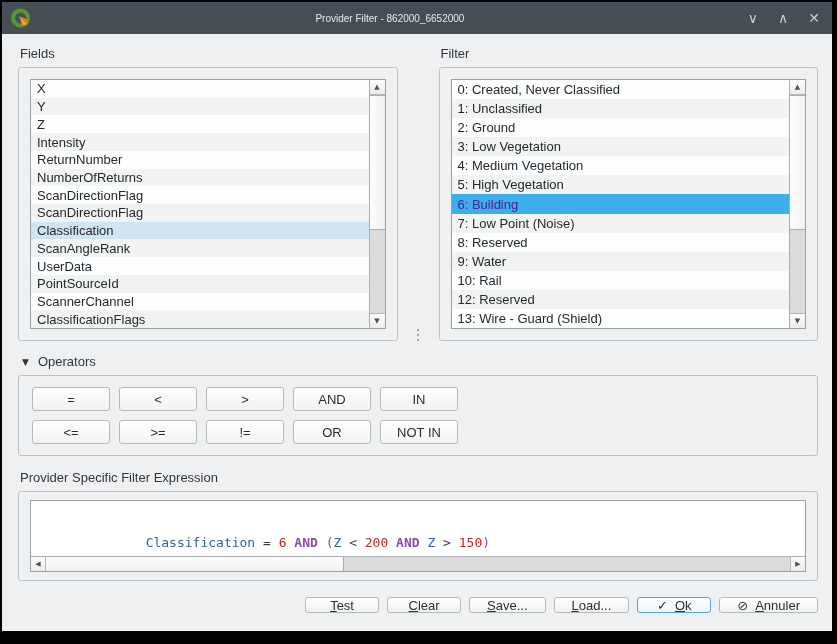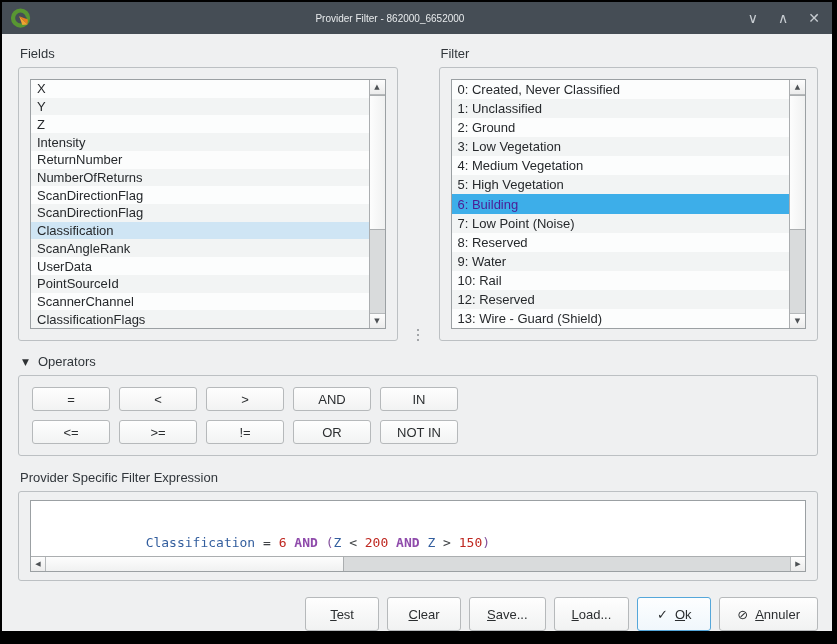--- a/index.html
+++ b/index.html
@@ -70,21 +70,21 @@
   .hs-arrow { width:15px; background:linear-gradient(#fdfdfd,#ececec); color:#4d5154;
               font-size:7px; display:flex; align-items:center; justify-content:center;
               font-family:"DejaVu Sans", sans-serif; }
   .hs-arrow.left { border-right:1px solid #b6b9bb; }
   .hs-arrow.right { border-left:1px solid #b6b9bb; }
   .hs-track { flex:1; position:relative; }
   .hs-thumb { position:absolute; left:0; top:0; bottom:0; width:40%;
               background:linear-gradient(#fdfdfd,#f0f1f1); border-right:1px solid #abaeb0; }
   
   .footer { display:flex; justify-content:flex-end; gap:8px; margin-top:16px; padding-right:0; }
-  .fbtn { height:34px; min-width:74px; padding:4px 17px; font-size:13px; color:#2b2e30;
+  .fbtn { height:16px; min-width:74px; padding:4px 17px; font-size:13px; color:#2b2e30;
           background:linear-gradient(#fefefe,#f1f2f2); border:1px solid #b6b9bb;
           border-radius:3px; display:flex; align-items:center; justify-content:center; gap:7px;
           font-family:"Liberation Sans", sans-serif; }
   .fbtn.primary { border-color:#55a7da; background:linear-gradient(#fdfeff,#f0f7fc); }
   .fbtn .btn-icon { font-family:"DejaVu Sans", sans-serif; font-size:13px; color:#2b2e30; }
   .u { text-decoration:underline; }
 </style>
 </head>
 <body>
 

